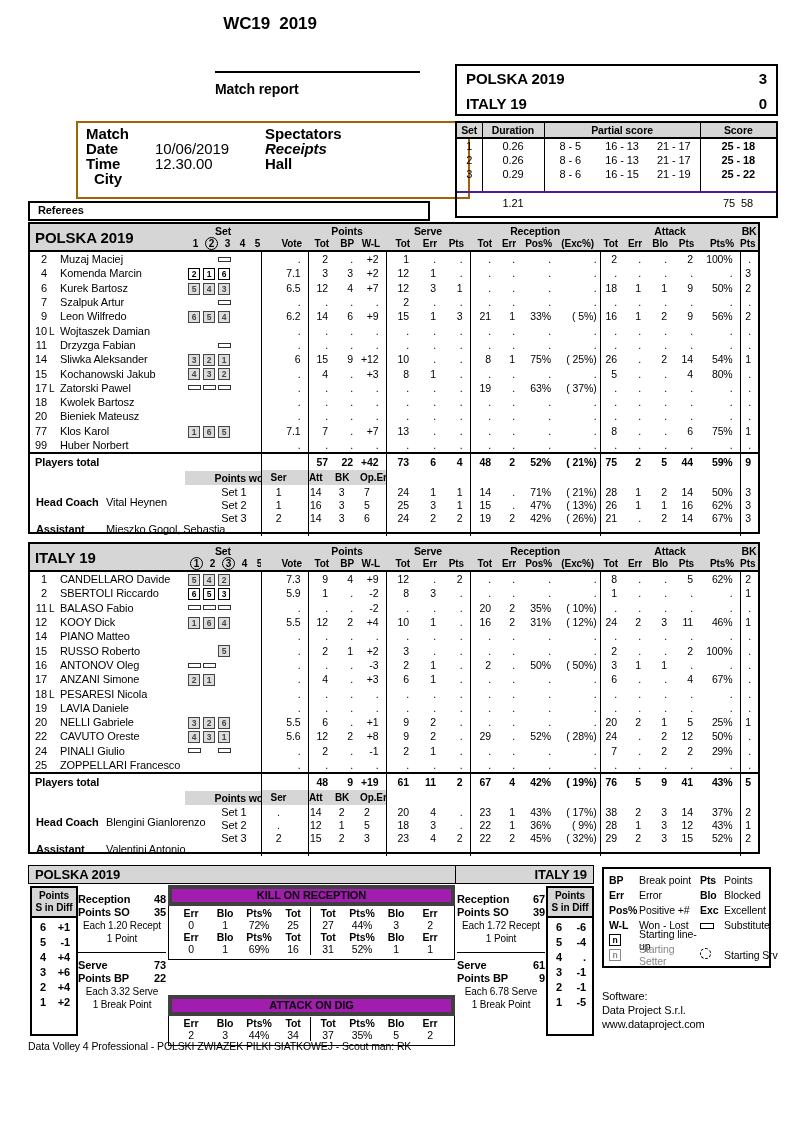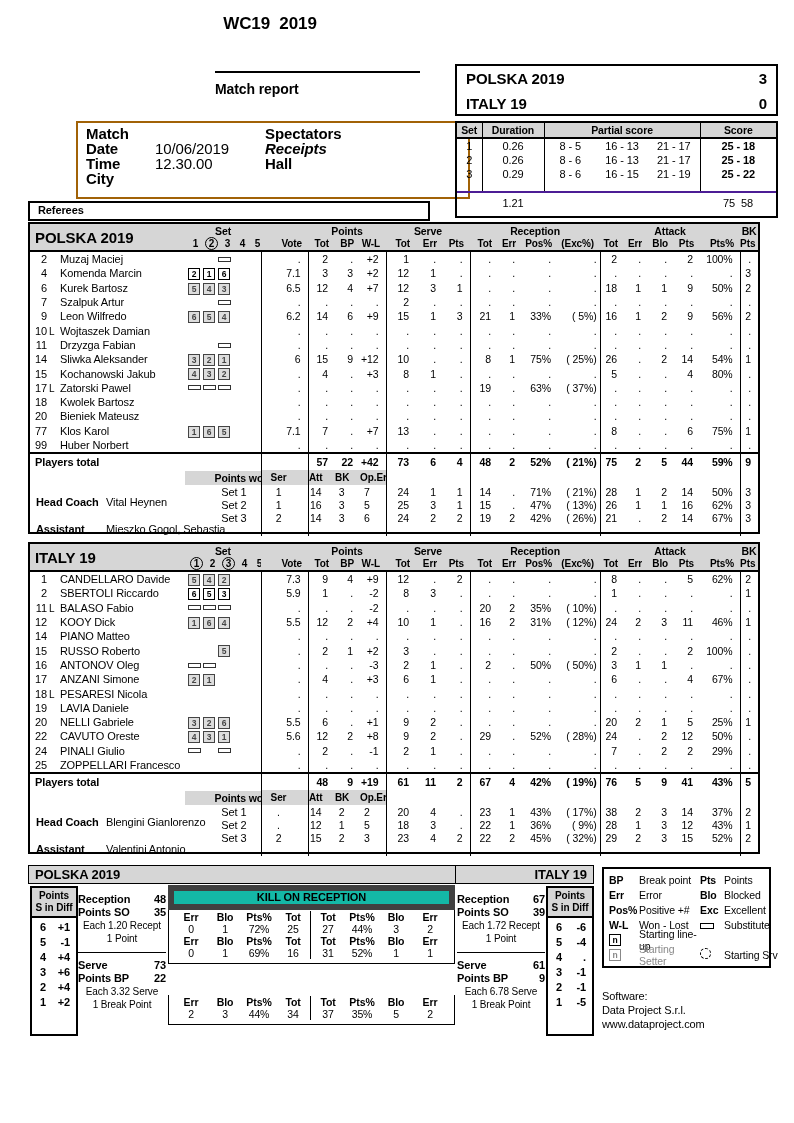--- a/index.html
+++ b/index.html
@@ -78,21 +78,21 @@
   .sdh{background:#d6d6d6;text-align:center;font-weight:bold;font-size:10px;line-height:12px;
        border-bottom:2px solid #000;padding:2px 0;}
   .sdr{display:flex;justify-content:space-between;padding:3px 6px 0 8px;font-size:11px;font-weight:bold;}
   .rblock{position:absolute;top:893px;width:88px;font-size:11px;}
   .rblock.pol{left:78px;} .rblock.ita{left:457px;}
   .rline{display:flex;justify-content:space-between;font-weight:bold;line-height:13px;}
   .rsmall{text-align:center;font-size:10px;line-height:13px;}
   .rdiv{border-top:1px solid #000;margin:7px 0 6px 0;}
   .killbox{position:absolute;left:168px;top:885px;width:287px;}
   .digbox{position:absolute;left:168px;top:995px;width:287px;}
-  .ktitle{background:#14b8a6;border:6px solid #404040;text-align:center;font-weight:bold;
+  .ktitle{background:#a21caf;border:4px solid #404040;text-align:center;font-weight:bold;
           font-size:11px;height:13px;line-height:13px;}
   .kbody{border:1px solid #000;border-top:none;padding:1px 0 4px 0;}
   .ksub{text-align:center;font-size:11px;line-height:15px;}
   .krow{display:flex;padding-left:5px;}
   .kc{width:34px;text-align:center;font-size:10.5px;line-height:12px;}
   .kh{font-weight:bold;}
   .kdiv{border-left:1px solid #000;}
   .legbox{position:absolute;left:602px;top:867px;width:160px;height:94px;border:2px solid #000;
           font-size:10.5px;padding:3px 0 0 5px;box-sizing:content-box;}
   .lrow{display:flex;align-items:center;height:15px;}
@@ -129,21 +129,21 @@
       <span>0</span>
     </div>
   </div>
 
   <div class="matchbox">
     <span class="b" style="left:8px;top:4px;">Match</span>
     <span class="b" style="left:8px;top:19px;">Date</span>
     <span style="left:77px;top:19px;">10/06/2019</span>
     <span class="b" style="left:8px;top:34px;">Time</span>
     <span style="left:77px;top:34px;">12.30.00</span>
-    <span class="b" style="left:8px;top:49px;">City</span>
+    <span class="b" style="left:16px;top:49px;">City</span>
     <span class="b" style="left:187px;top:4px;">Spectators</span>
     <span class="b" style="left:187px;top:19px;font-style:italic;">Receipts</span>
     <span class="b" style="left:187px;top:34px;">Hall</span>
   </div>
 
   <div class="refbox">
     <span>Referees</span>
   </div>
 
   <div class="setsbox">
@@ -1290,20 +1290,21 @@
           <span class="kc">69%</span>
           <span class="kc">16</span>
           <span class="kc kdiv">31</span>
           <span class="kc">52%</span>
           <span class="kc">1</span>
           <span class="kc">1</span>
         </div>
       </div>
   </div>
   <div class="digbox">
+    <div class="ktitle">ATTACK ON DIG</div>
     <div class="kbody" id="digbody">
         <div class="krow">
           <span class="kc kh">Err</span>
           <span class="kc kh">Blo</span>
           <span class="kc kh">Pts%</span>
           <span class="kc kh">Tot</span>
           <span class="kc kh kdiv">Tot</span>
           <span class="kc kh">Pts%</span>
           <span class="kc kh">Blo</span>
           <span class="kc kh">Err</span>
@@ -1357,13 +1358,14 @@
         <span class="ld2">Starting Srv</span>
       </div>
     </div>
 
   <div class="software">
     <div>Software:</div>
     <div>Data Project S.r.l.</div>
     <div>www.dataproject.com</div>
   </div>
 
+  <div class="pfooter">Data Volley 4 Professional - POLSKI ZWIAZEK PILKI SIATKOWEJ - Scout man: RK</div>
 </div>
 
 </body></html>

